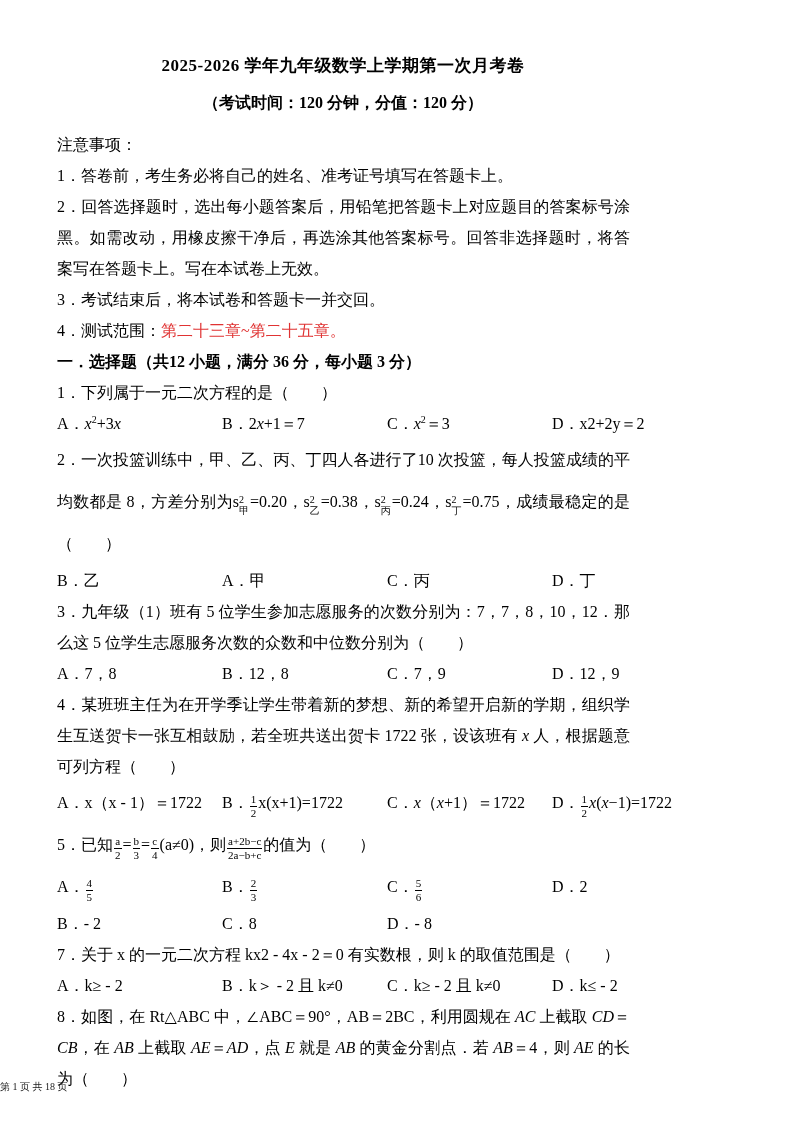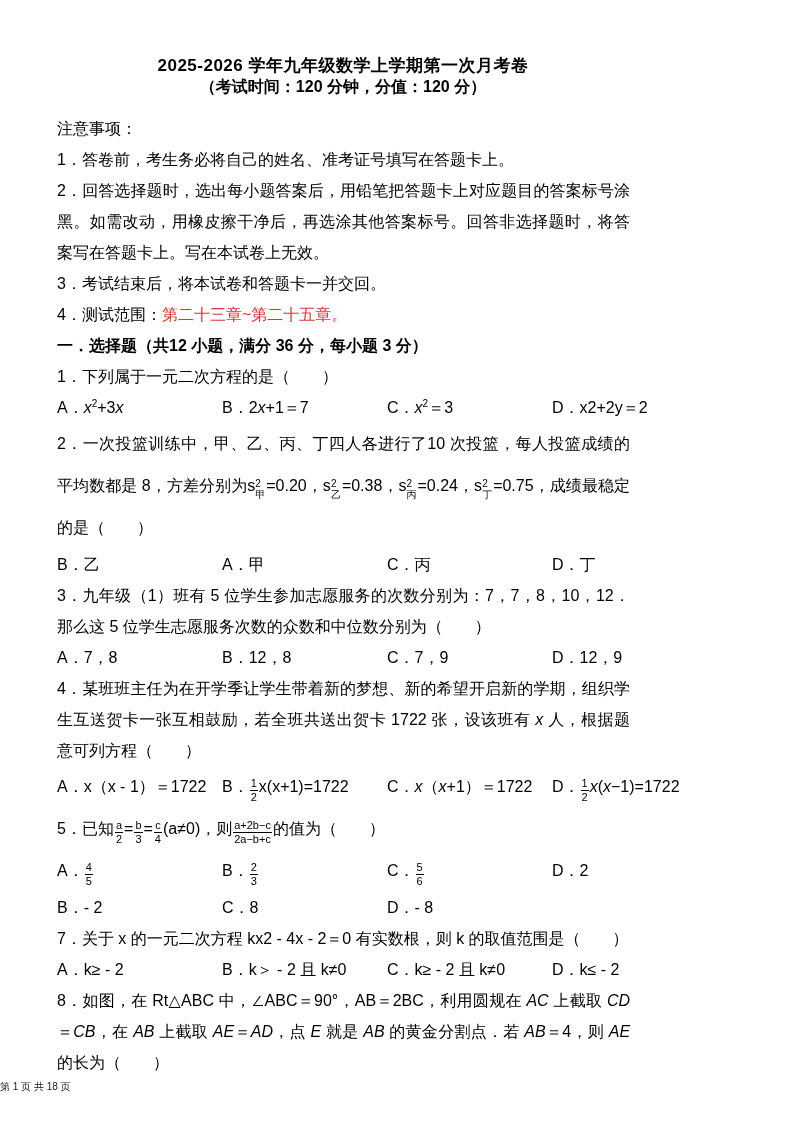--- a/index.html
+++ b/index.html
@@ -1,31 +1,32 @@
 <!DOCTYPE html>
 <html style="--accent: #e03333;"><head>
 <meta charset="utf-8">
 <style>
   html,body { margin:0; padding:0; background:#ffffff; }
   .page {
     position:relative;
     width:686px; height:1122px;
     background:#ffffff;
     color:#000;
-    font-family:Liberation Sans, sans-serif;
+    font-family:Liberation Serif, serif;
     overflow:hidden;
   }
   .title {
     padding-top:54px;
     text-align:center;
     font-size:17px;
     font-weight:700;
     letter-spacing:0.5px;
   }
   .subtitle {
+    margin-top:16px;
     text-align:center;
     font-size:16px;
     font-weight:700;
   }
   .content {
     margin:15px 56px 0 57px;
     font-size:16px;
     line-height:31px;
     text-align:justify;
   }

